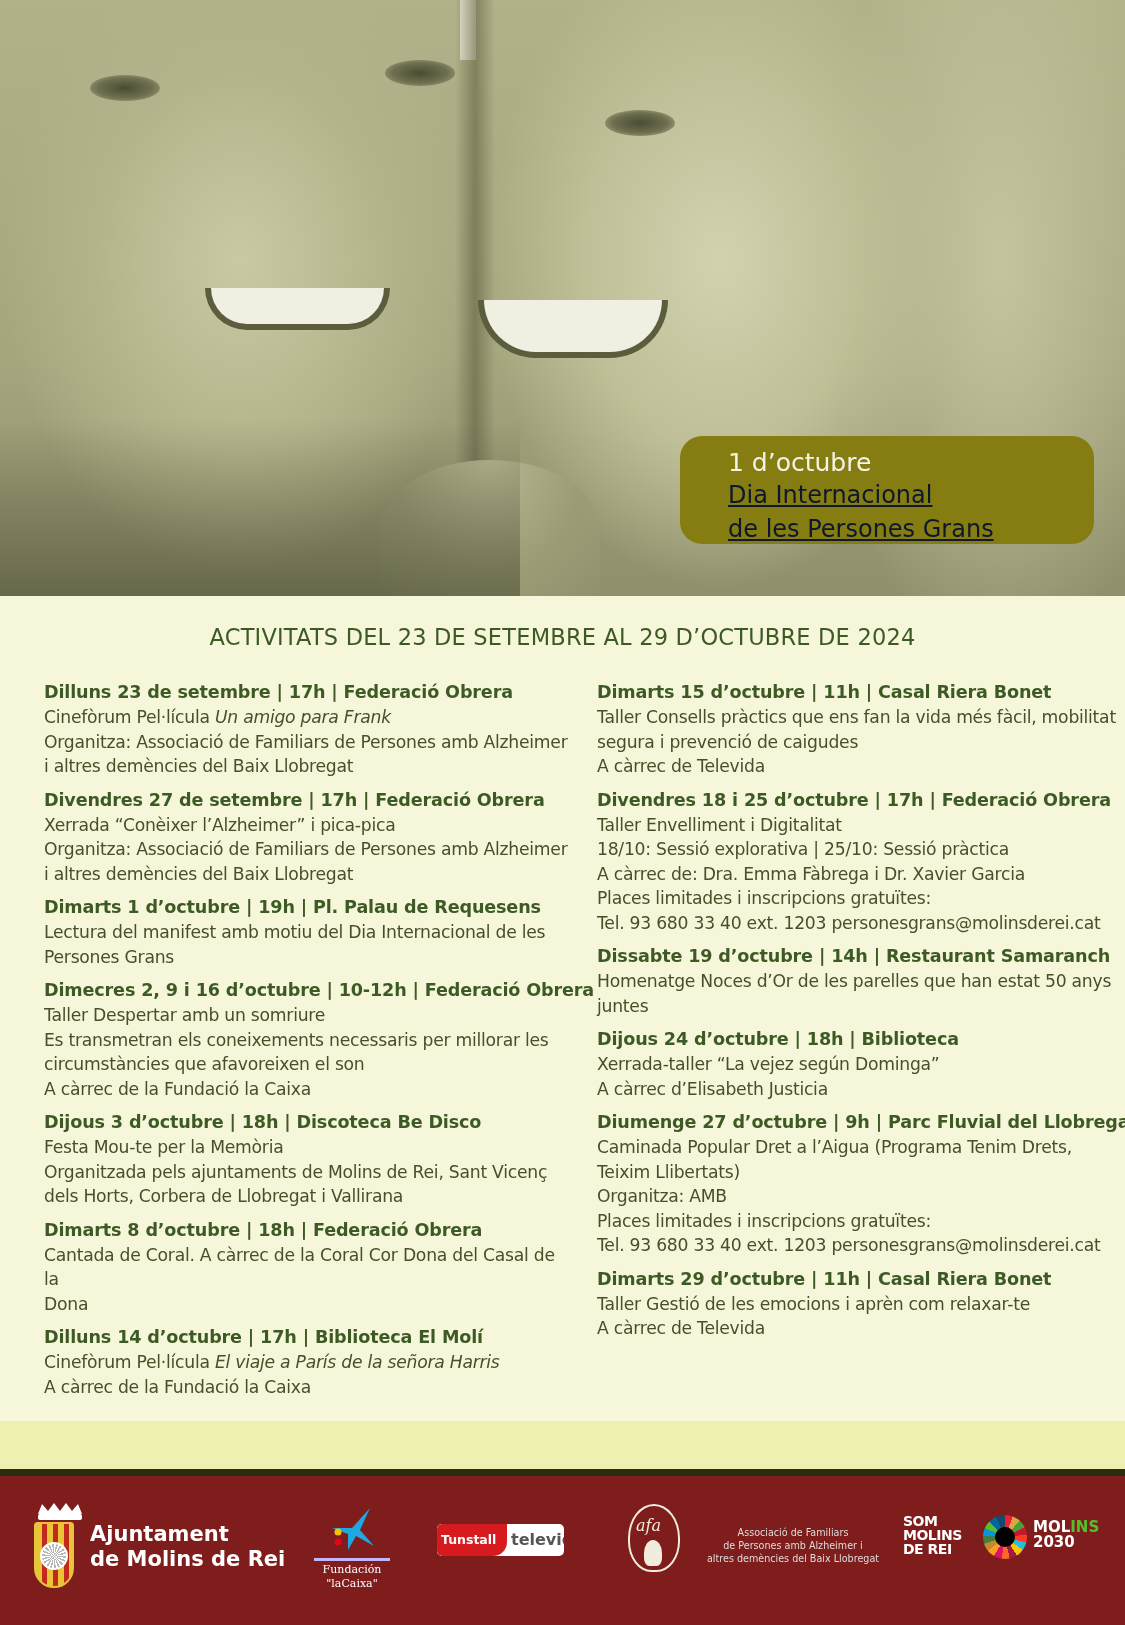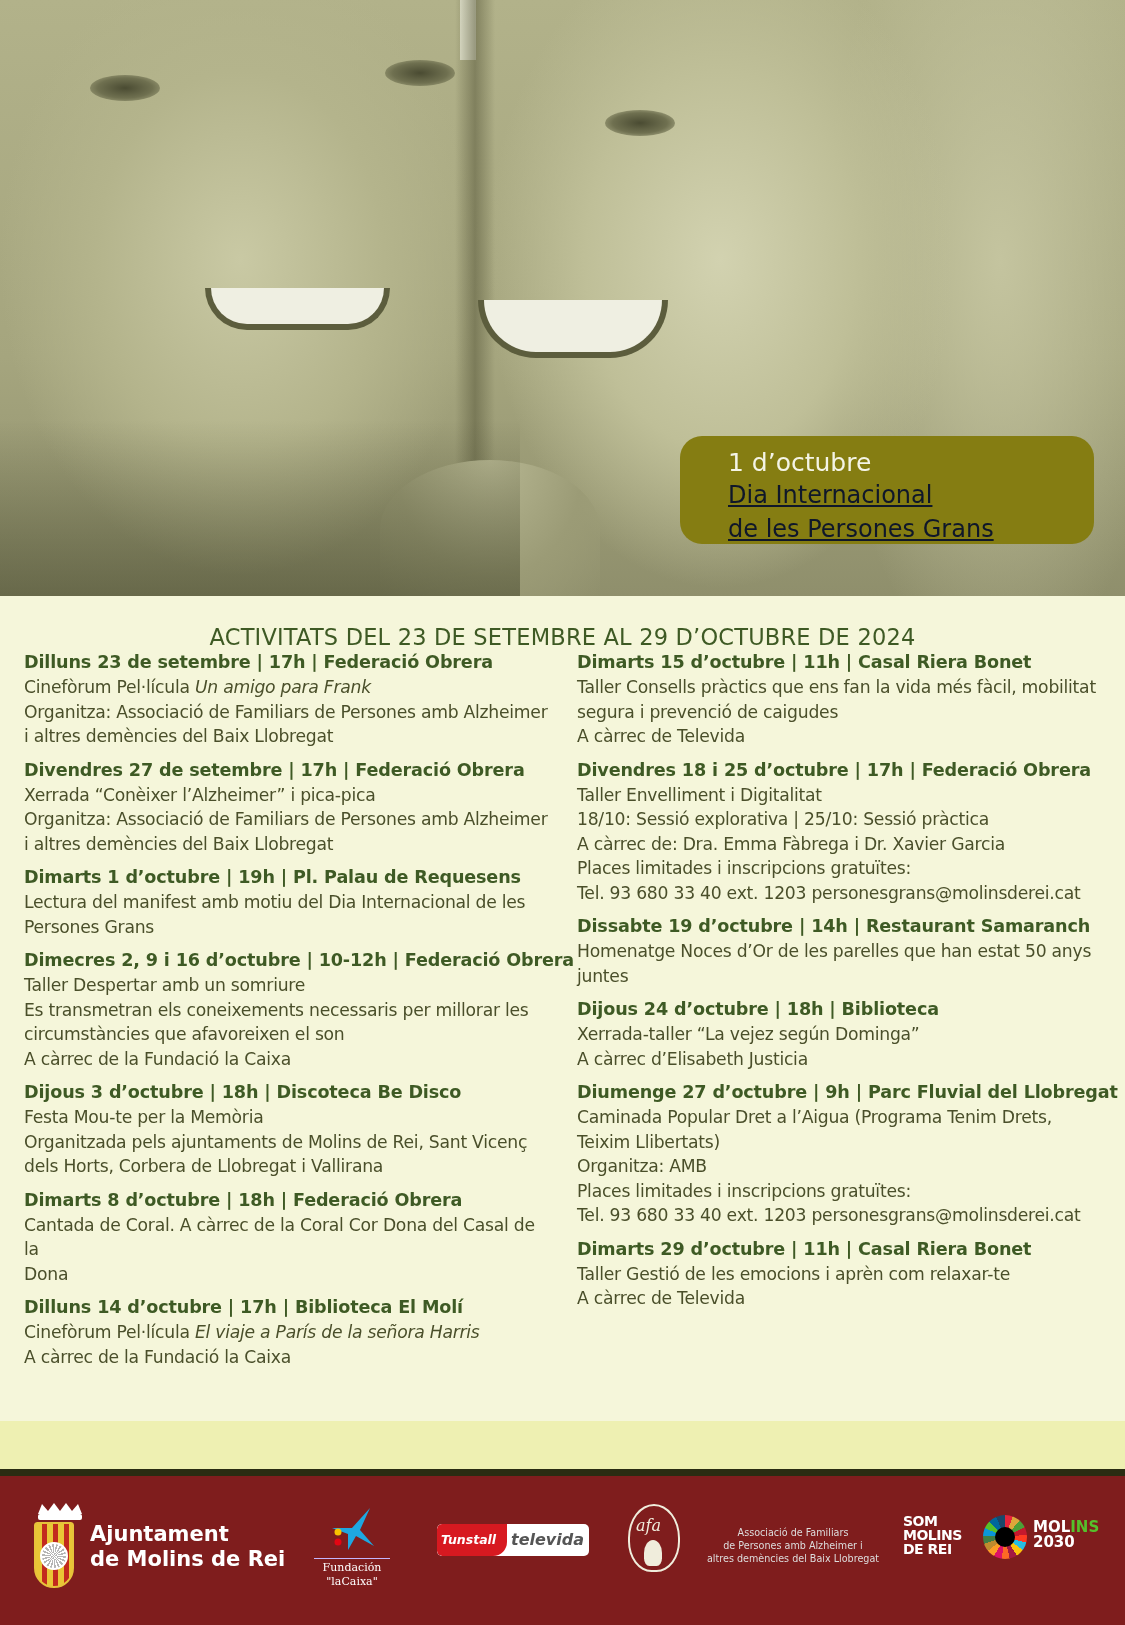--- a/index.html
+++ b/index.html
@@ -51,21 +51,21 @@
     .band {
       position: absolute; left: 0; top: 1421px; width: 1125px; height: 48px; background: #eef0b2;
     }
     .darkline { position: absolute; left: 0; top: 1469px; width: 1125px; height: 7px; background: #2a2c12; }
 
     .heading {
       position: absolute; left: 0; top: 624px; width: 1125px; text-align: center;
       color: #3e5a24; font-weight: normal; font-size: 22.5px; letter-spacing: .2px;
     }
 
-    .col { position: absolute; top: 650px; }
+    .col { position: absolute; top: 680px; margin-left: 20px; }
     .col.left { left: 24px; width: 530px; }
     .col.right { left: 577px; width: 540px; }
 
     .event { margin-bottom: 9px; }
     .event .head { color: #3e5a24; font-weight: bold; font-size: 17.6px; line-height: 25px; white-space: nowrap; letter-spacing: -.15px; }
     .event .line { color: #4a4f2a; font-size: 17.2px; line-height: 24.5px; letter-spacing: -.25px; }
     .event .line i { font-style: italic; }
 
     
     .footer { position: absolute; left: 0; top: 1476px; width: 1125px; height: 149px; background: #7f1d1d; }
@@ -79,23 +79,23 @@
       overflow: hidden;
     }
     .aj .shield .wheel {
       position: absolute; left: 4px; top: 18px; width: 28px; height: 28px; border-radius: 50%;
       background: repeating-conic-gradient(#fff 0 10deg, #b5b5b5 10deg 20deg); border: 2px solid #fff;
     }
     .aj .name { position: absolute; left: 60px; top: 20px; color: #fff; font-weight: bold; font-size: 21px; line-height: 25px; white-space: nowrap; }
 
     .fc { position: absolute; left: 318px; top: 30px; width: 70px; height: 90px; text-align: center; }
     .fc .star { position: absolute; left: 8px; top: 0; width: 50px; height: 46px; }
-    .fc .label { position: absolute; left: -4px; top: 52px; width: 76px; color: #fff; font-family: "DejaVu Serif", serif; font-size: 11px; line-height: 14px; border-top: 1px solid #c4b5fd; padding-top: 2px; }
-
-    .tt { position: absolute; left: 437px; top: 48px; width: 152px; height: 32px; border-radius: 5px; overflow: hidden; background: #fff; font-style: italic; }
+    .fc .label { position: absolute; left: -4px; top: 52px; width: 76px; color: #fff; font-family: "DejaVu Serif", serif; font-size: 11px; line-height: 14px; border-top: 3px solid #c4b5fd; padding-top: 2px; }
+
+    .tt { position: absolute; left: 437px; top: 48px; width: 127px; height: 32px; border-radius: 5px; overflow: hidden; background: #fff; }
     .tt .red { position: absolute; left: 0; top: 0; width: 70px; height: 32px; background: #d71920; border-radius: 5px 0 14px 5px; color: #fff; font-weight: bold; font-size: 12.5px; line-height: 32px; padding-left: 4px; }
     .tt .tv { position: absolute; left: 74px; top: 0; color: #555; font-size: 16px; line-height: 32px; font-weight: bold; }
 
     .afa { position: absolute; left: 628px; top: 28px; width: 260px; height: 90px; }
     .afa .egg { position: absolute; left: 0; top: 0; width: 52px; height: 68px; border: 2px solid #f0eddc; border-radius: 50% 50% 45% 45%; }
     .afa .egg span { position: absolute; left: 6px; top: 10px; color: #f0eddc; font-family: "DejaVu Serif", serif; font-style: italic; font-size: 16px; }
     .afa .egg .head-icon { position: absolute; left: 14px; top: 34px; width: 18px; height: 26px; background: #f0eddc; border-radius: 50% 50% 30% 30%; }
     .afa .text { position: absolute; left: 60px; top: 22px; width: 210px; text-align: center; color: #ddd; font-size: 9.6px; line-height: 13px; }
 
     .som { position: absolute; left: 903px; top: 38px; width: 200px; height: 60px; }

